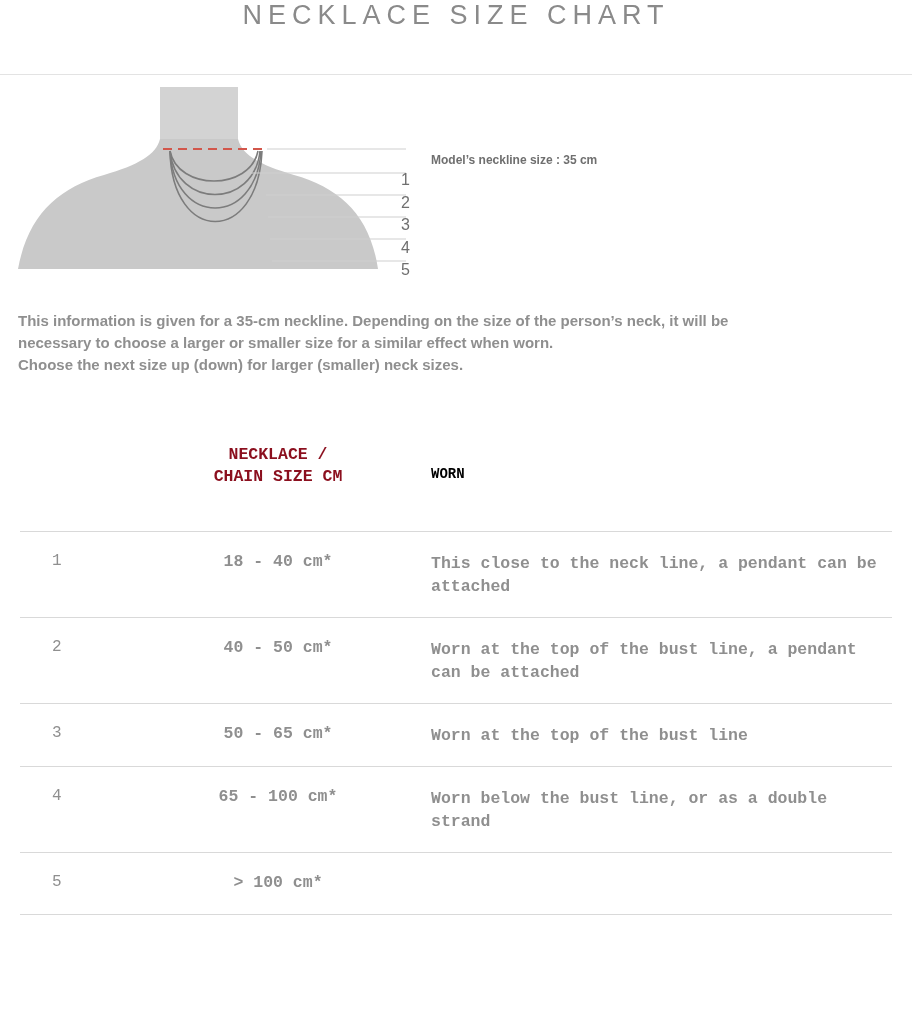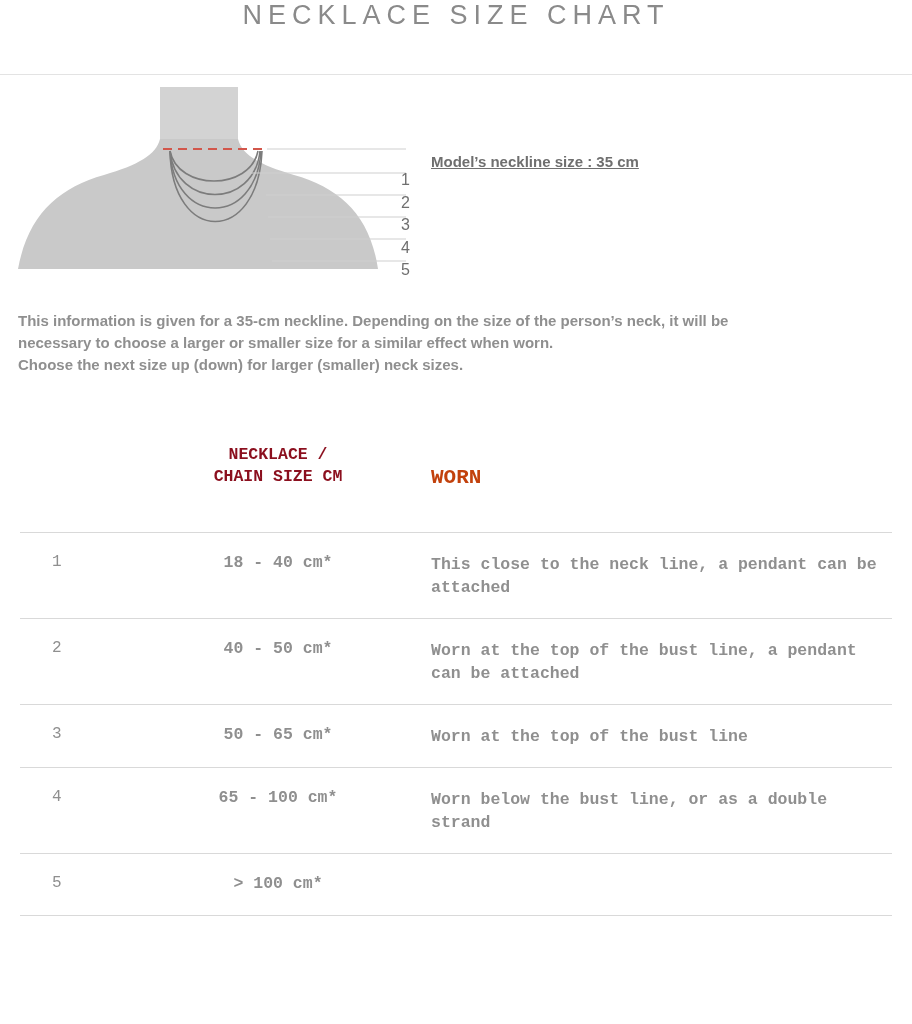--- a/index.html
+++ b/index.html
@@ -46,24 +46,23 @@
   }
   .bust-svg {
     position: absolute;
     left: 18px;
     top: 0;
   }
   .model-note {
     position: absolute;
     left: 431px;
     top: 66px;
-    font-size: 15px;
+    font-size: 12px;
     font-weight: bold;
     color: #6f6f6f;
-    text-decoration: underline;
   }
   .num-labels {
     position: absolute;
     left: 401px;
     top: 82px;
     font-size: 16px;
     color: #6f6f6f;
     font-weight: 400;
   }
   .num-labels div {
@@ -98,23 +97,23 @@
   .col-worn { flex: 1 1 auto; box-sizing: border-box; padding-left: 25px; }
 
   .th-size {
     color: #8b0f1e;
     font-weight: bold;
     font-size: 16.5px;
     line-height: 22px;
     text-transform: uppercase;
   }
   .th-worn {
-    color: #c2410c;
-    font-weight: bold;
-    font-size: 21px;
+    color: #000000;
+    font-weight: bold;
+    font-size: 14px;
     text-transform: uppercase;
     padding-top: 22px;
   }
 
   .rows {
     margin: 33px 20px 0 20px;
     border-top: 1px solid #d9d9d9;
   }
   .row {
     display: flex;

